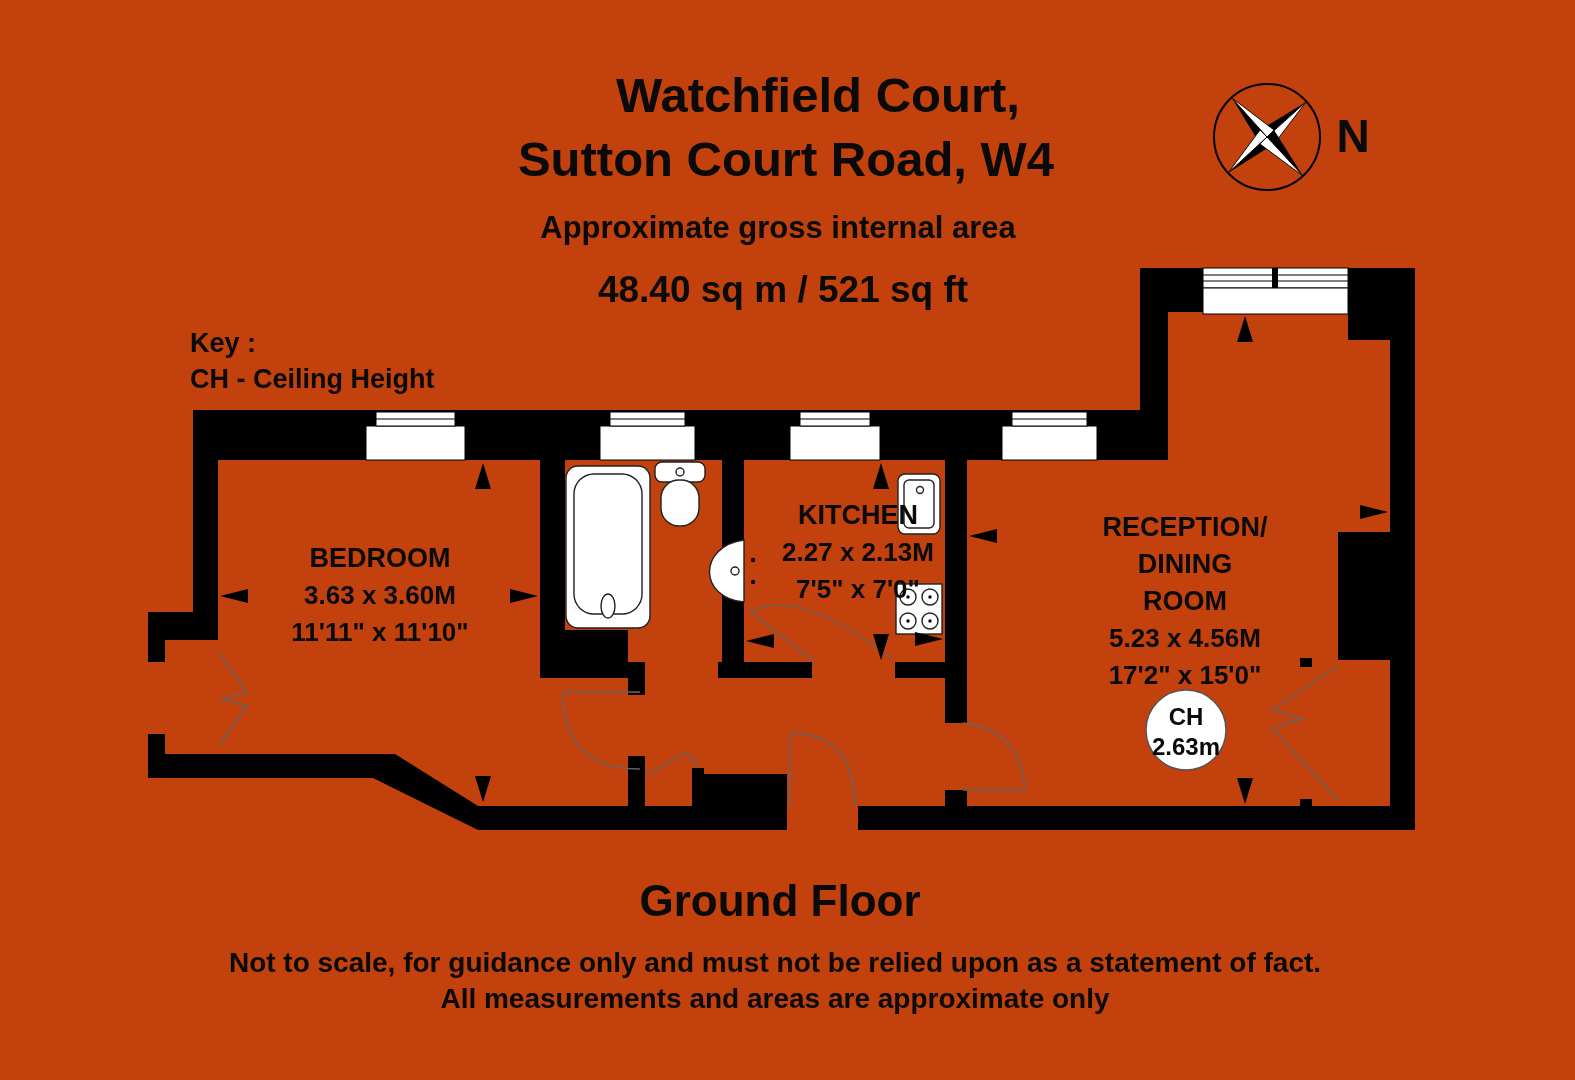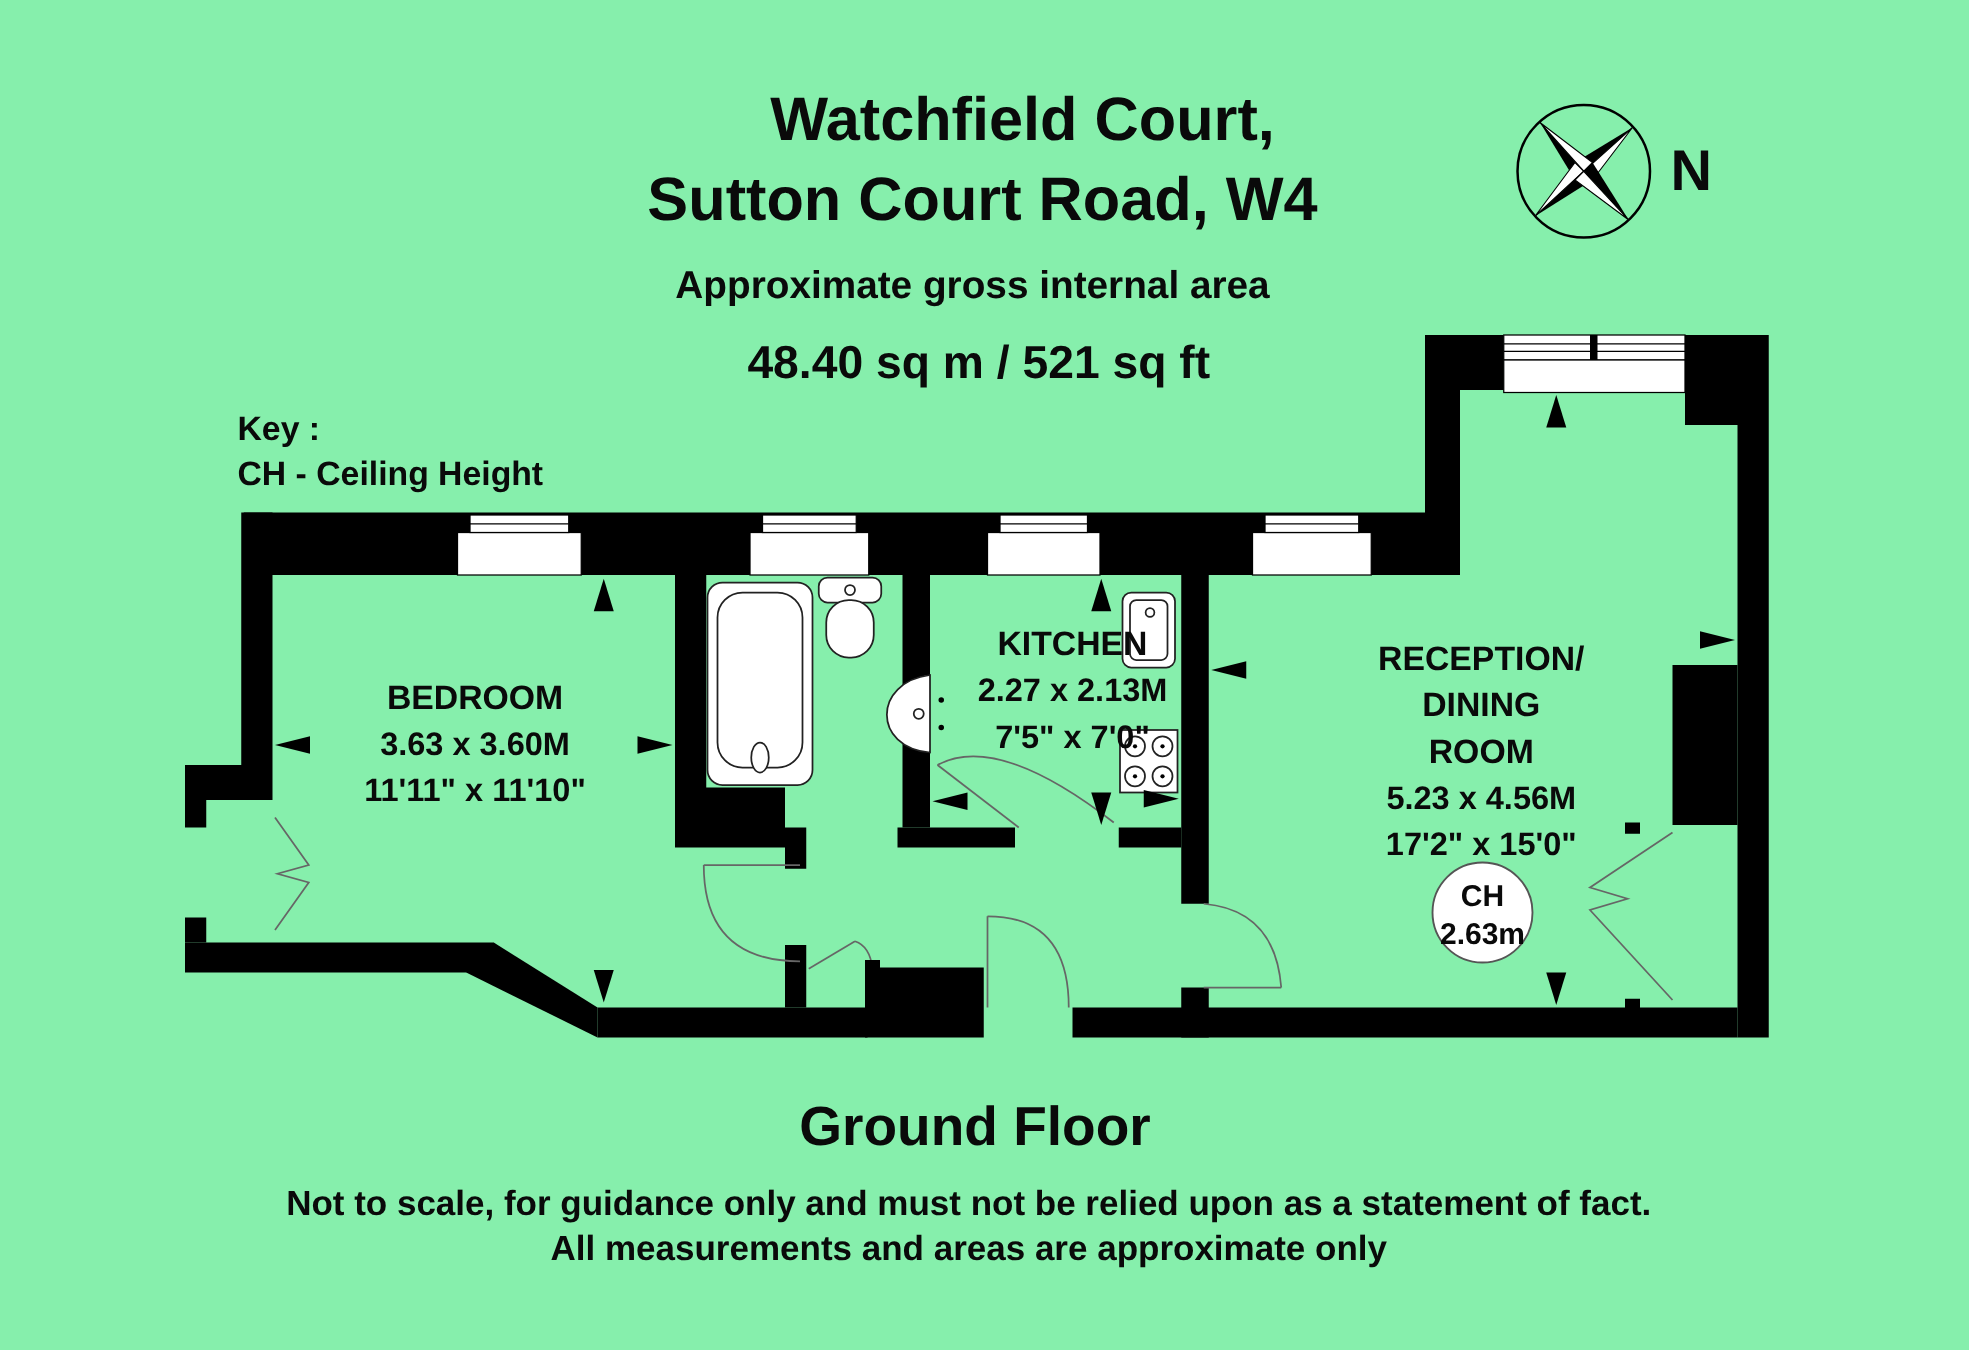--- a/index.html
+++ b/index.html
@@ -1,16 +1,16 @@
 <!DOCTYPE html>
 <html><head>
 <meta charset="utf-8">
 <style>
   html,body{margin:0;padding:0;background:#fff;}
-  .page{position:relative;width:1575px;height:1080px;background:#86efac;overflow:hidden;
+  .page{position:relative;width:1575px;height:1080px;background:#c2410c;overflow:hidden;
         font-family:"Liberation Sans", sans-serif;}
   svg text{font-family:"Liberation Sans", sans-serif;font-weight:bold;fill:#0a0a0a;}
   .wall{fill:#000;stroke:none;}
   .whitefix{fill:#fff;stroke:#000;stroke-width:1;}
   .fixture{fill:#fff;stroke:#222;stroke-width:1.4;}
   .door{fill:none;stroke:#666;stroke-width:1.4;}
   .winline{stroke:#000;stroke-width:1;}
   .arrow{fill:#000;stroke:none;}
 </style>
 </head>

